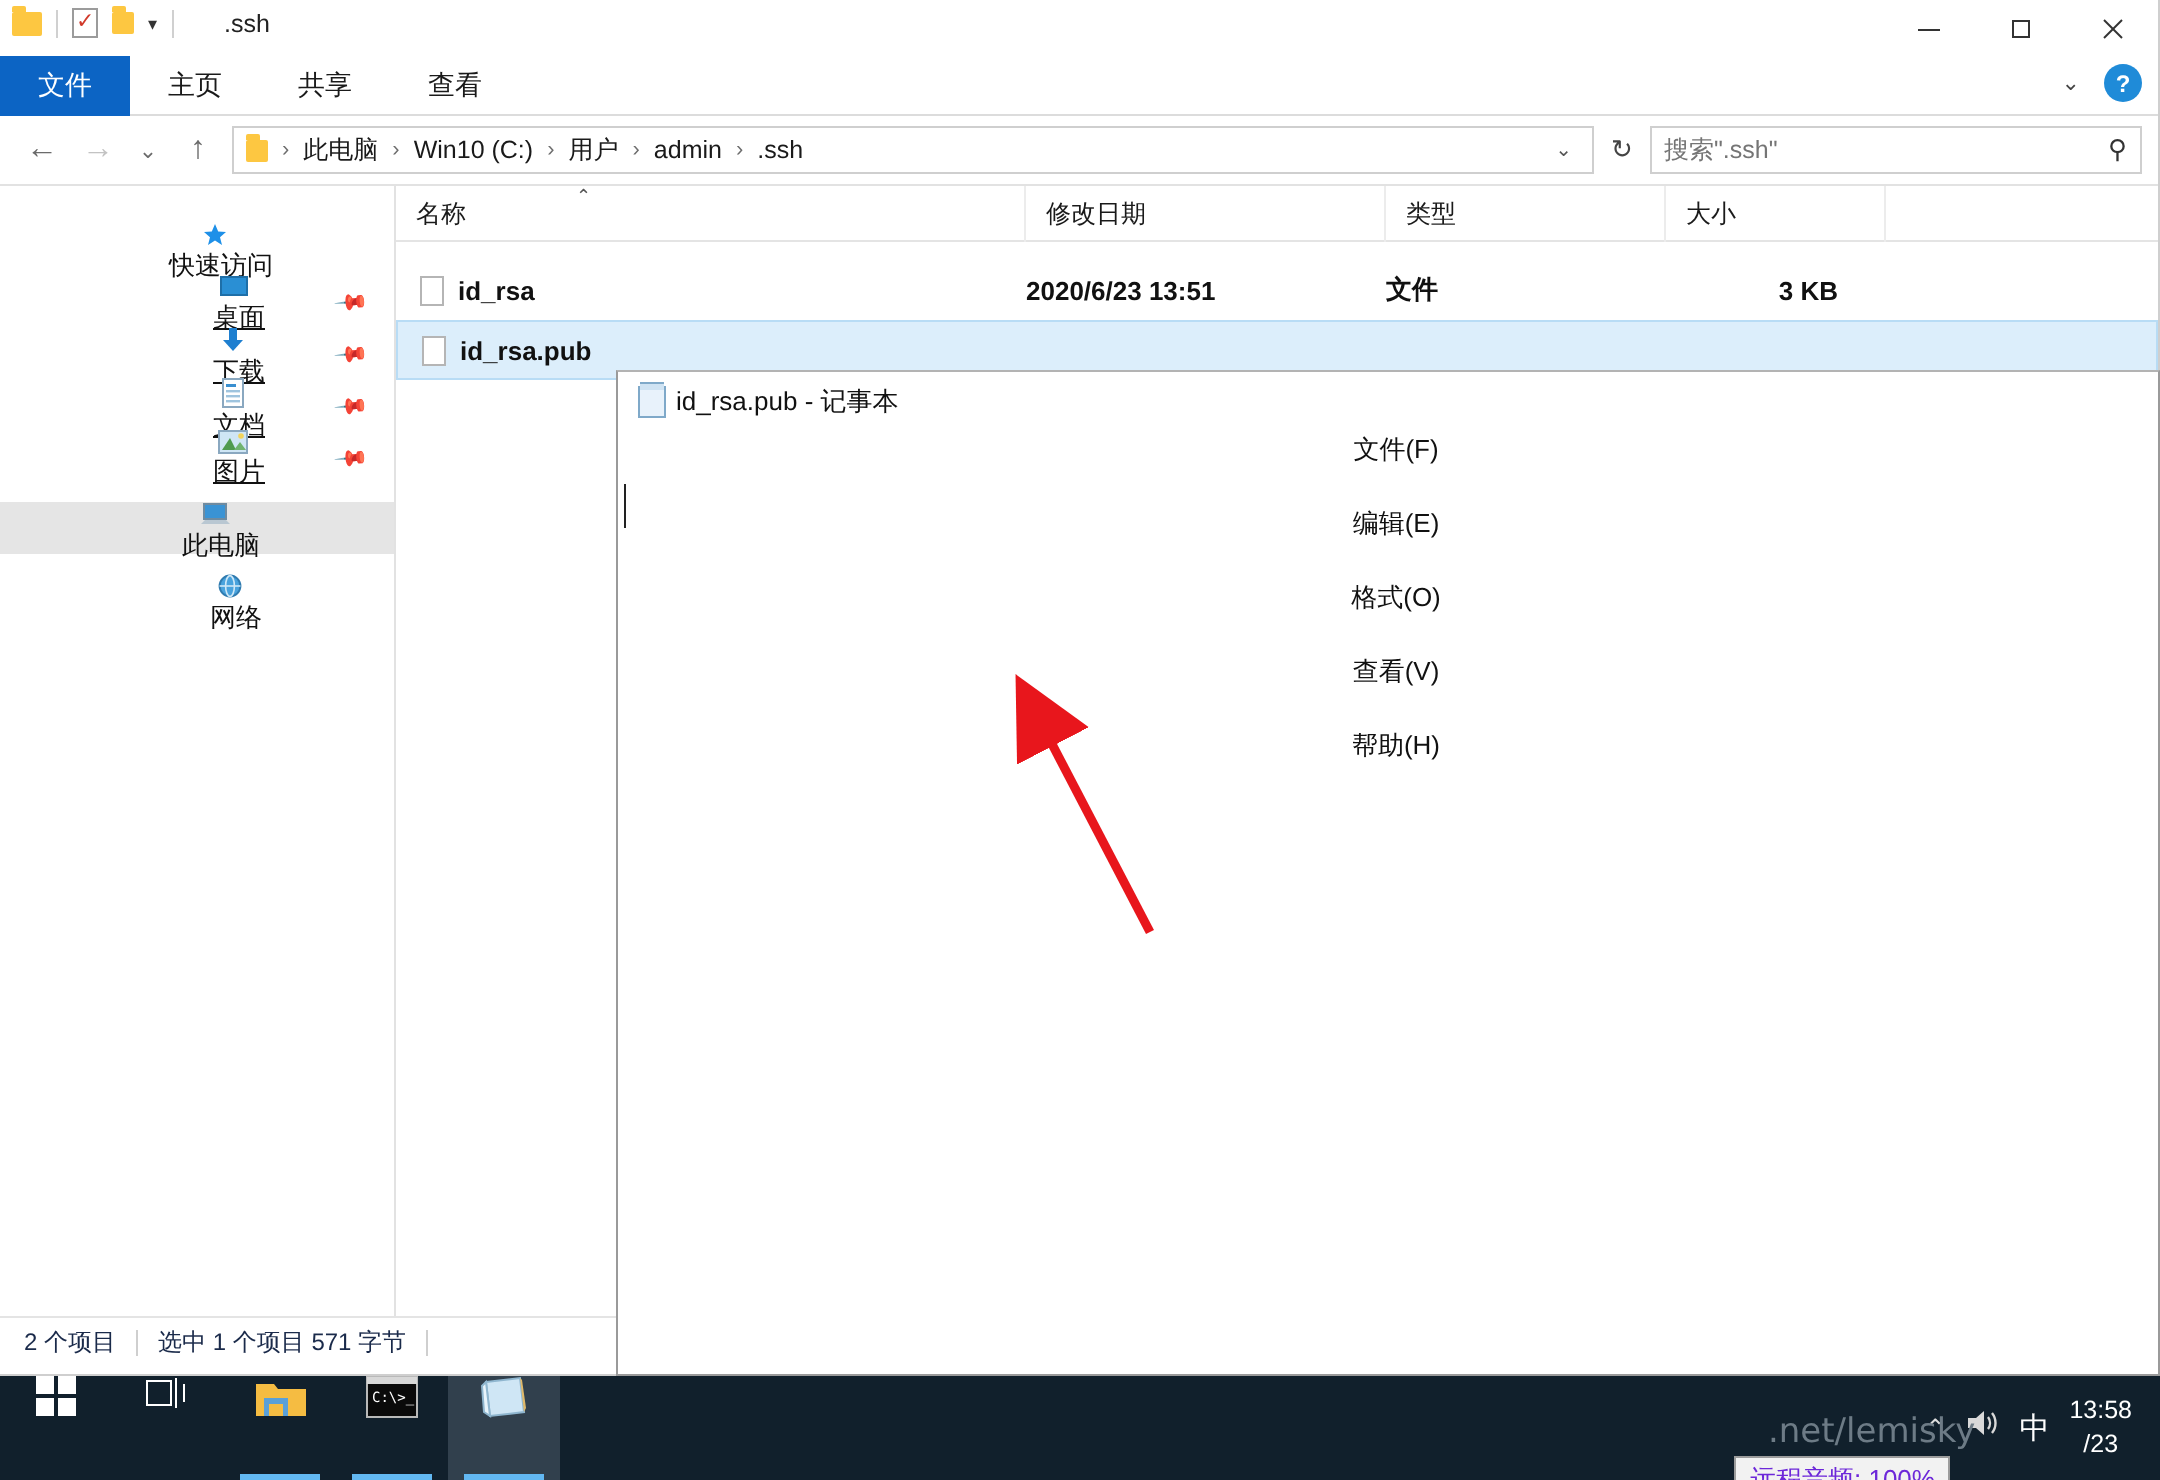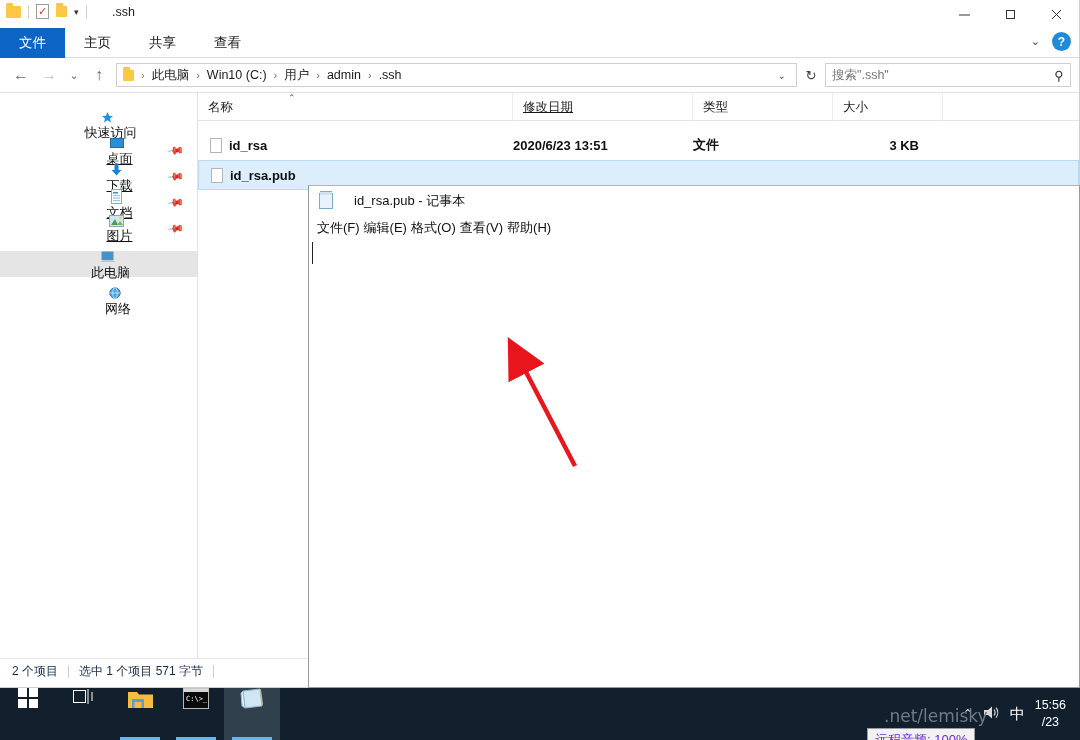--- a/index.html
+++ b/index.html
@@ -94,21 +94,21 @@
   .pin { position:absolute; right:14px; top:8px; color:#8b8b8b; font-size:11px; transform:rotate(40deg); }
 
   .content { flex:1; background:#fff; position:relative; }
   .colhead {
     display:flex; height:28px; border-bottom:1px solid #e4e4e4; align-items:center;
     font-size:12.5px; color:#1a1a1a; position:relative;
   }
   .colhead .sortmark { position:absolute; left:90px; top:0px; font-size:9px; color:#555; }
   .ch { padding-left:10px; border-right:1px solid #ececec; height:28px; line-height:28px; }
   .ch.c0 { width:315px; }
-  .ch.c1 { width:180px;text-decoration:underline; }
+  .ch.c1 { width:180px; }
   .ch.c2 { width:140px; }
   .ch.c3 { width:110px; text-align:left; }
   .ch.c4 { flex:1; border-right:none; }
 
   .frow { display:flex; height:30px; align-items:center; font-size:13px; color:#111; }
   .frow.sel { background:#dceefb; border:1px solid #b8dcf5; height:30px; }
   .fname { width:315px; display:flex; align-items:center; gap:7px; padding-left:12px; }
   .fdate { width:180px; }
   .ftype { width:140px; }
   .fsize { width:110px; text-align:right; padding-right:24px; }
@@ -125,30 +125,30 @@
     font-size:12px; color:#1a2a4a; padding-left:12px; gap:10px;
   }
   .sb-sep { width:1px; height:13px; background:#cfcfcf; }
 
   
   #notepad {
     position:absolute; left:308px; top:185px; width:772px; height:503px;
     background:#fff; border:1px solid #9a9a9a; border-top:1px solid #b3b3b3;
     box-shadow: 0 0 0 0 rgba(0,0,0,0);
   }
-  .np-title { height:30px; display:flex; align-items:center; padding-left:8px; gap:20px; background:#fff; }
+  .np-title { height:30px; display:flex; align-items:center; padding-left:8px; gap:4px; background:#fff; }
   .np-ico { width:17px; height:18px; position:relative; }
   .np-ico .pad {
     position:absolute; left:2px; top:1px; width:14px; height:16px; background:#e8f2fb;
     border:1px solid #7fa9c9;
   }
   .np-ico .ring { position:absolute; left:3px; top:-1px; width:12px; height:4px; background:#cfe3f3;
     border-top:1px solid #7fa9c9; }
   .np-titletext { font-size:13px; color:#111; }
-  .np-menu { height:24px; display:flex; align-items:center; gap:4px; padding-left:8px; font-size:13px; color:#111; }
+  .np-menu { height:24px; display:flex; align-items:center; gap:19px; padding-left:8px; font-size:13px; color:#111;flex-direction:column; }
   .np-text { position:relative; height:440px; padding-left:1px; overflow:hidden; }
   .np-line1 {
     background:#0c64c4; color:#fff; font-size:17px; white-space:nowrap;
     padding:2px 0 3px 0; line-height:24px; font-family:"DejaVu Sans", sans-serif;
     letter-spacing:-0.1px;
   }
   .np-caret {
     width:1px; height:22px; background:#222; margin-top:2px; margin-left:2px;
   }
 
@@ -465,21 +465,21 @@
       <span class="tray-chev">⌃</span>
       <span>
         <svg width="17" height="15" viewBox="0 0 17 15">
           <polygon points="1,5 5,5 9,1.5 9,13.5 5,10 1,10" fill="#d9d9d9"></polygon>
           <path d="M11,4.5 A5,5 0 0 1 11,10.5" stroke="#d9d9d9" fill="none" stroke-width="1.2"></path>
           <path d="M13,2.5 A8,8 0 0 1 13,12.5" stroke="#d9d9d9" fill="none" stroke-width="1.2"></path>
         </svg>
       </span>
       <span style="font-size:15px;">中</span>
       <span class="clock">
-        <div>15:56</div>
+        <div>13:58</div>
         <div>/23</div>
       </span>
     </div>
 
   </div>
 
   <div class="watermark">.net/lemisky</div>
   <div class="tooltip">远程音频: 100%</div>
 
 </div>

